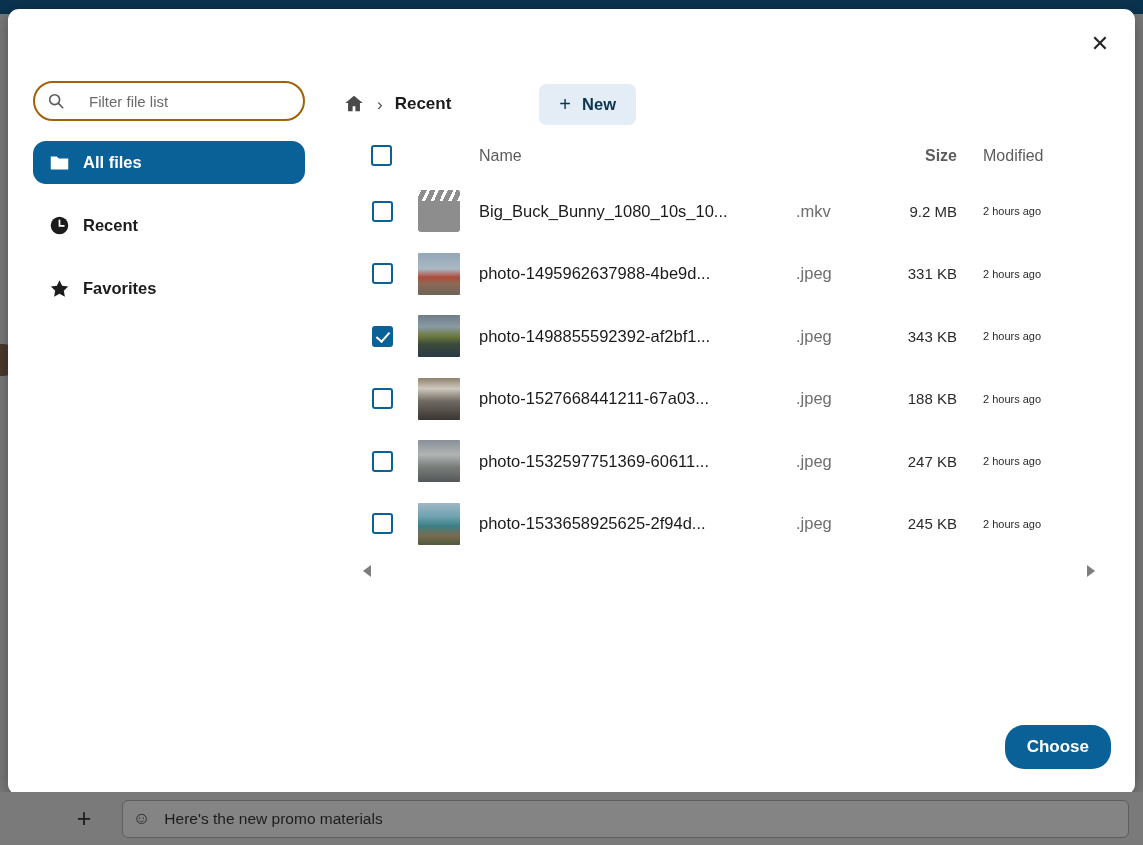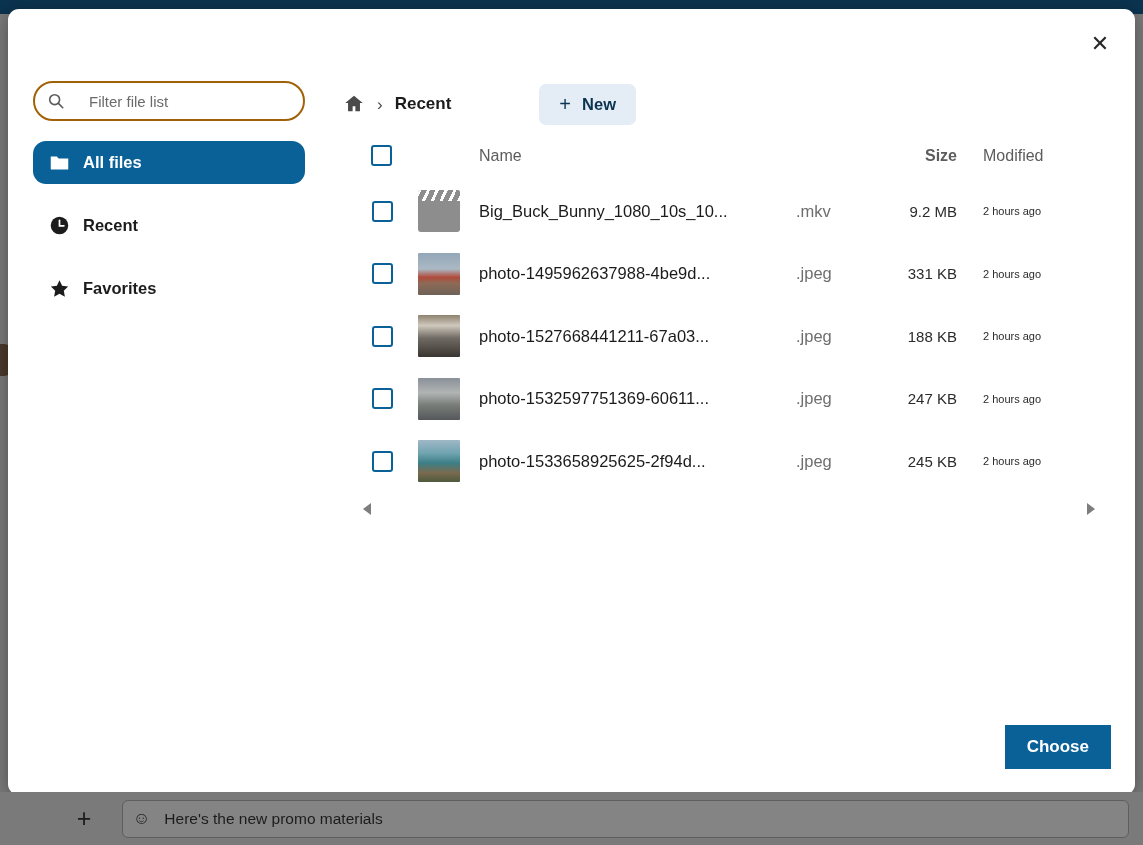--- a/index.html
+++ b/index.html
@@ -279,21 +279,21 @@
 
   #choose-row {
     position: absolute;
     right: 6px; bottom: 8px;
   }
   #choose-button {
     height: 44px;
     padding: 0 22px;
     background: #0a6198;
     color: #fff;
-    border: none; border-radius: 0;
+    border: none; border-radius: 19px;
     font-size: 17px; font-weight: bold;
     cursor: pointer;
     font-family: "Liberation Sans", sans-serif;
   }
 </style>
 </head>
 <body>
 
 <div id="app-topbar" style="background: rgb(11, 52, 80);"></div>
 <div id="app-left-sliver"></div>
@@ -403,20 +403,32 @@
             <td>
               <span class="thumb" style="background: linear-gradient(rgb(147, 167, 184) 0%, rgb(170, 185, 196) 38%, rgb(176, 74, 58) 58%, rgb(142, 106, 88) 72%, rgb(109, 98, 86) 100%);"></span>
             </td>
             <td class="fname">photo-1495962637988-4be9d...</td>
             <td class="fext">.jpeg</td>
             <td class="fsize">331 KB</td>
             <td class="fmod">2 hours ago</td>
           </tr>
           <tr>
             <td>
+              <span class="cb checked" style="border-color: rgb(10, 97, 152); background: rgb(10, 97, 152);"></span>
+            </td>
+            <td>
+              <span class="thumb" style="background: linear-gradient(rgb(110, 125, 136) 0%, rgb(138, 154, 164) 28%, rgb(109, 122, 62) 50%, rgb(59, 74, 58) 70%, rgb(43, 58, 70) 100%);"></span>
+            </td>
+            <td class="fname">photo-1498855592392-af2bf1...</td>
+            <td class="fext">.jpeg</td>
+            <td class="fsize">343 KB</td>
+            <td class="fmod">2 hours ago</td>
+          </tr>
+          <tr>
+            <td>
               <span class="cb" style="border-color: rgb(10, 97, 152);"></span>
             </td>
             <td>
               <span class="thumb" style="background: linear-gradient(rgb(142, 130, 110) 0%, rgb(207, 200, 189) 25%, rgb(111, 106, 99) 55%, rgb(58, 53, 48) 100%);"></span>
             </td>
             <td class="fname">photo-1527668441211-67a03...</td>
             <td class="fext">.jpeg</td>
             <td class="fsize">188 KB</td>
             <td class="fmod">2 hours ago</td>
           </tr>

